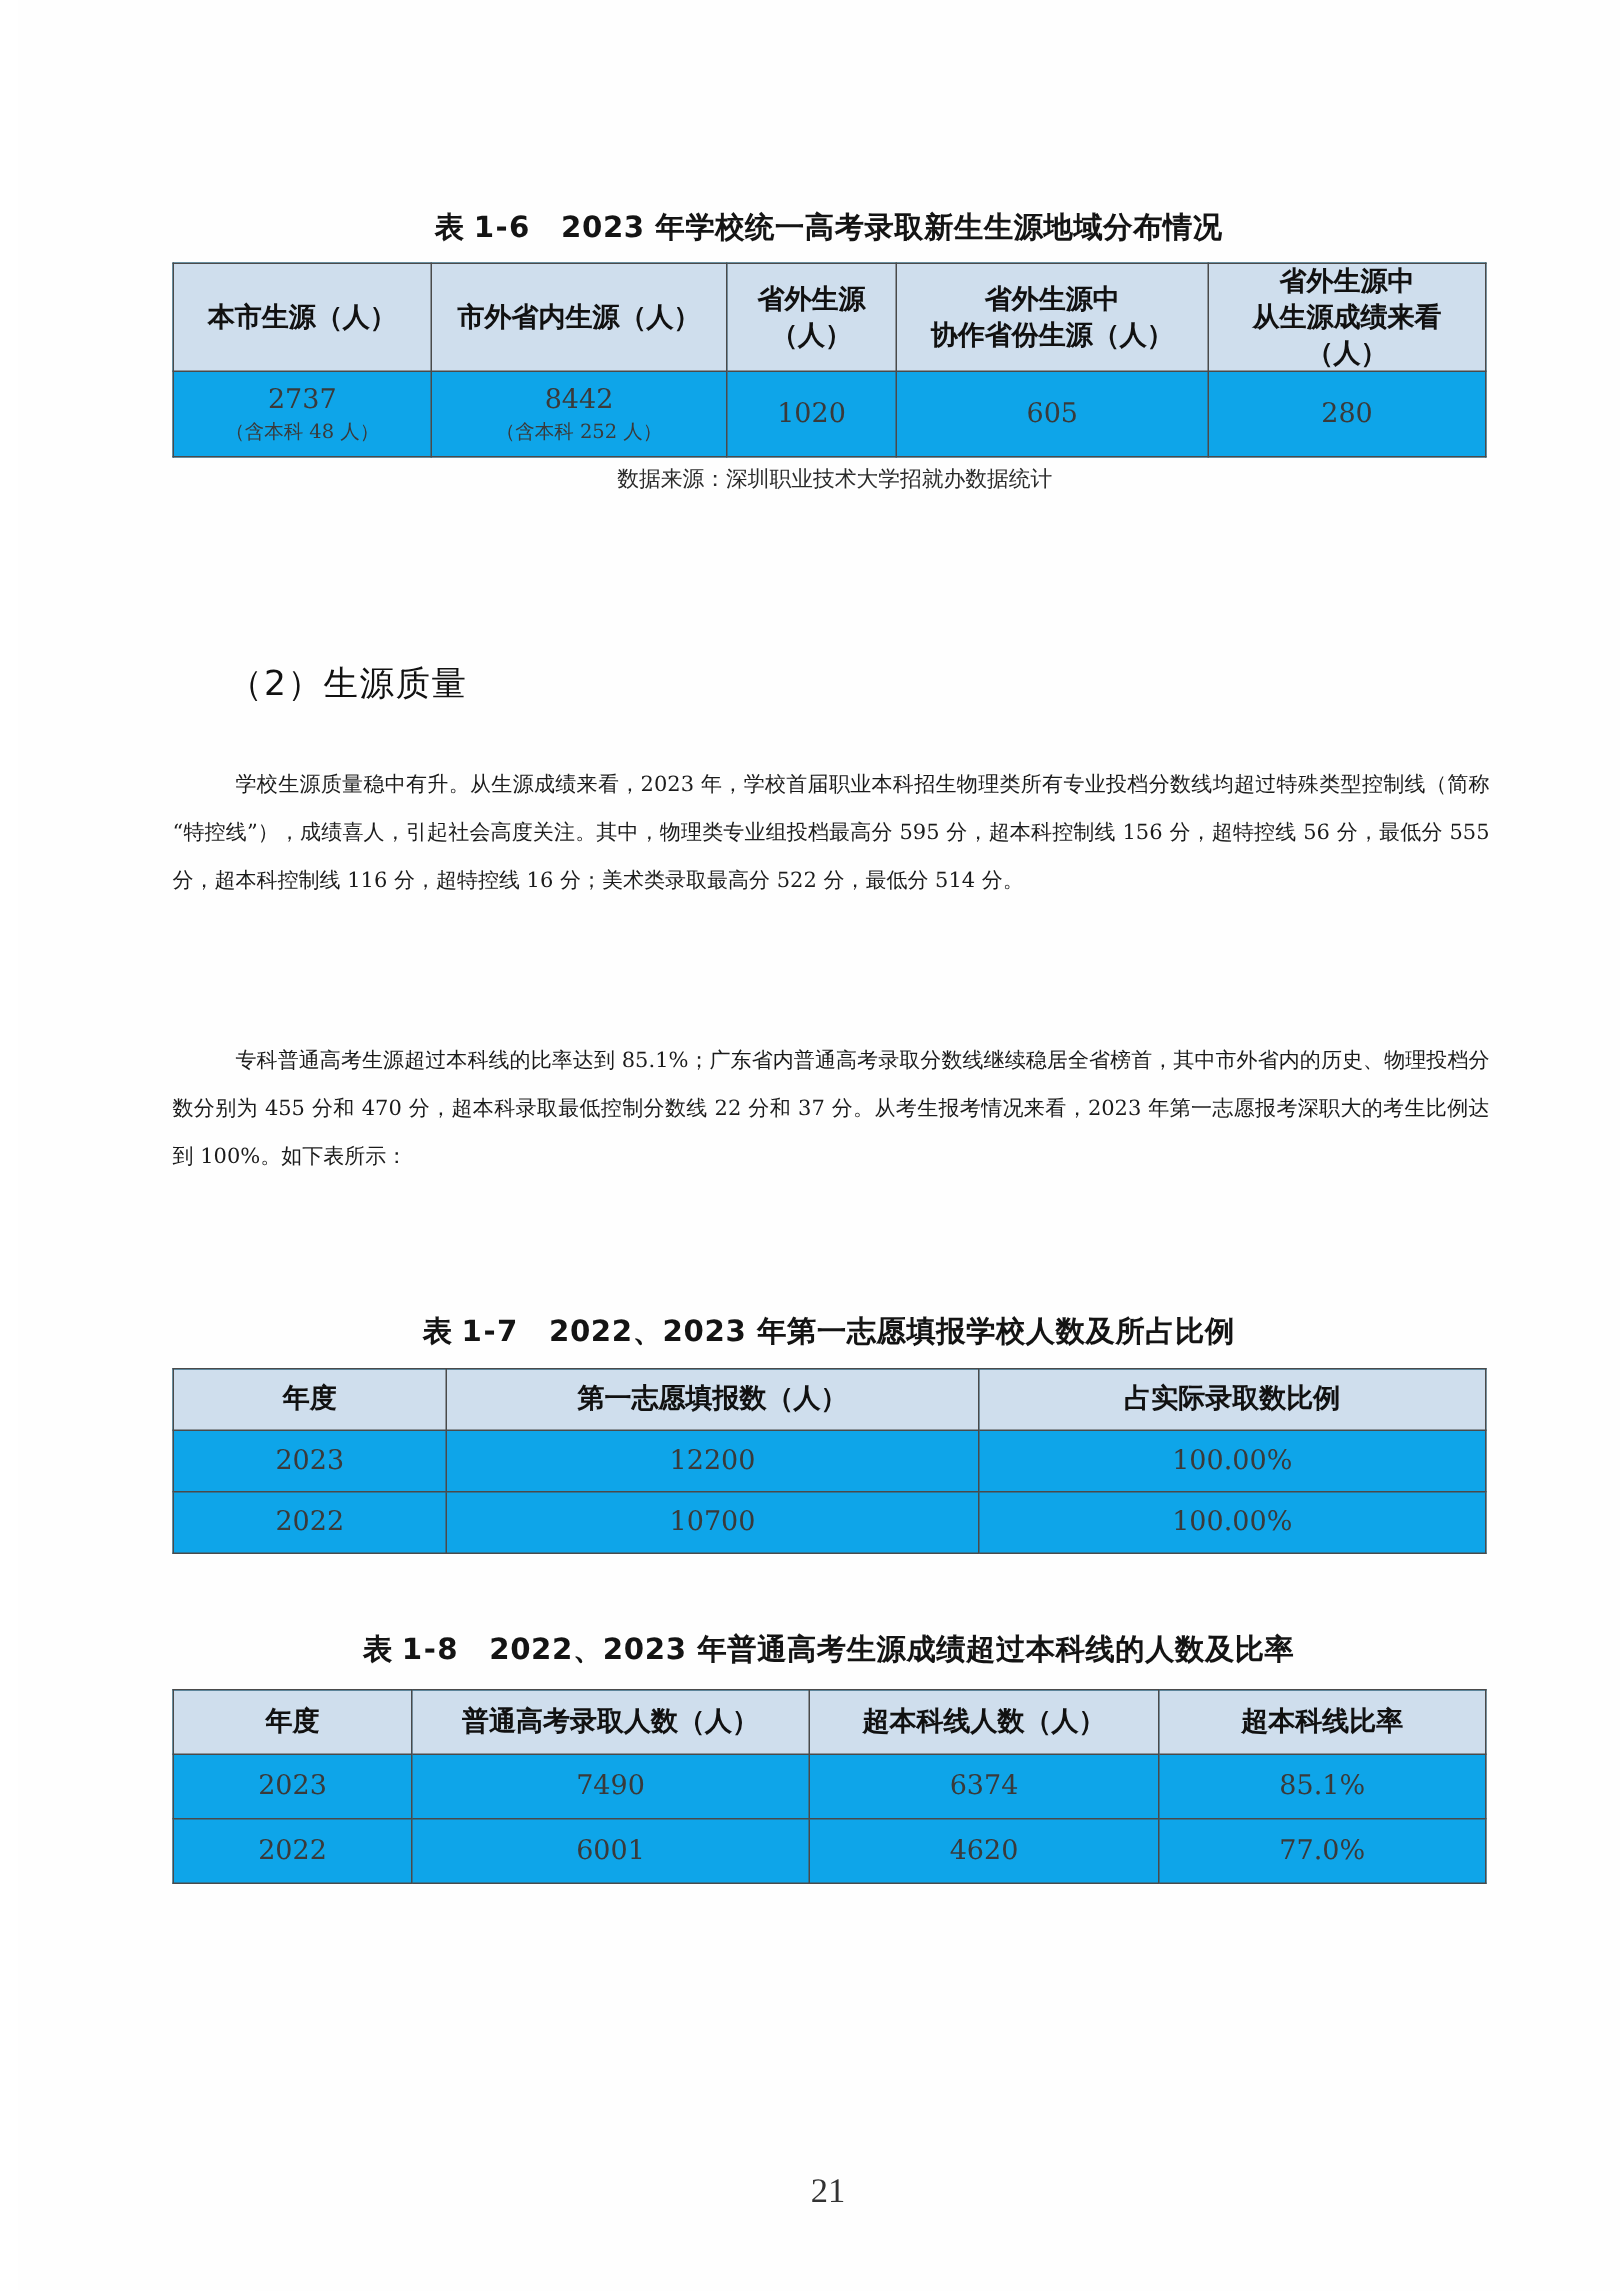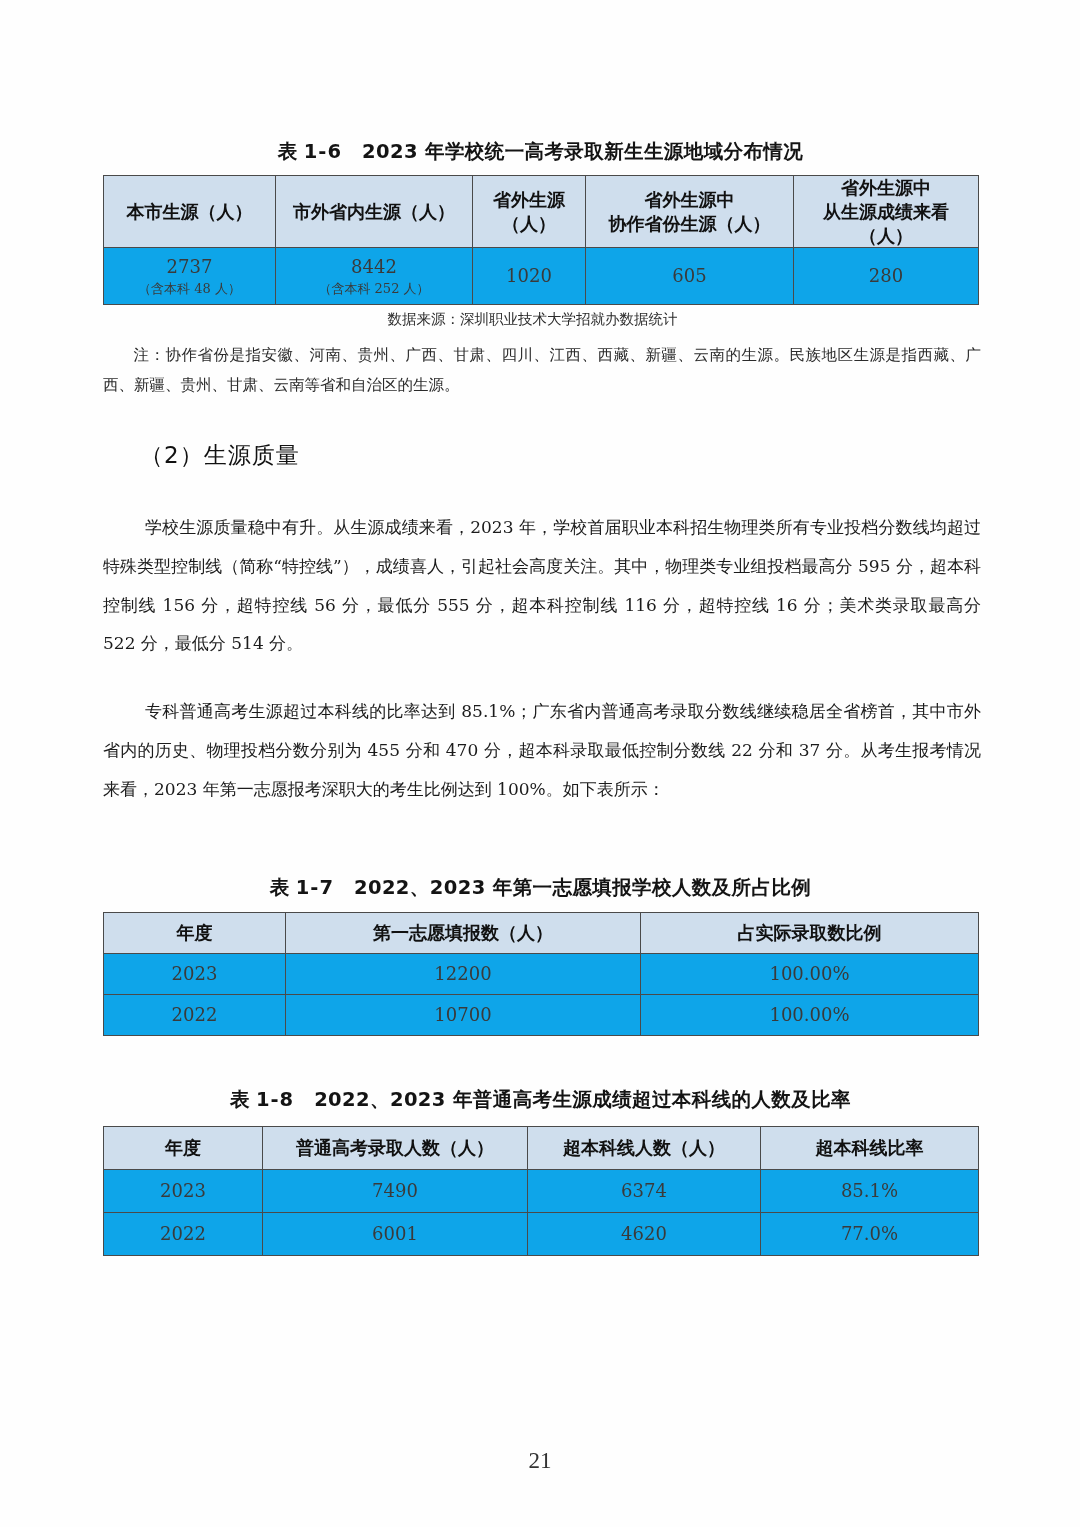--- a/index.html
+++ b/index.html
@@ -13,20 +13,21 @@
     height: 1527px;
     position: relative;
     font-family: "DejaVu Serif", "Liberation Serif", serif;
     color: #1a1a1a;
     overflow: hidden;
   }
   .page {
     position: absolute;
     inset: 0;
     background: #fefefe;
+    margin-left: 12px;
   }
 
   
   .table-caption {
     position: absolute;
     left: 103px;
     width: 875px;
     text-align: center;
     font-family: "DejaVu Sans", "Liberation Sans", sans-serif;
     font-weight: 700;
@@ -79,21 +80,21 @@
   #table-1-7 td { height: 40px; }
 
   
   #table-1-8 { left: 103px; top: 1126px; width: 875px; }
   #table-1-8 th { height: 42px; }
   #table-1-8 td { height: 42px; }
 
   
   .source-line {
     position: absolute;
-    left: 95px;
+    left: 107px;
     width: 875px;
     text-align: center;
     font-family: "DejaVu Sans", "Liberation Sans", sans-serif;
     font-size: 14.5px;
     color: #2b2b2b;
     white-space: nowrap;
   }
   .note-block {
     position: absolute;
     left: 103px;
@@ -116,21 +117,21 @@
     font-size: 23px;
     letter-spacing: 1px;
     color: #111111;
     white-space: nowrap;
   }
   .body-para {
     position: absolute;
     left: 103px;
     width: 878px;
     font-family: "DejaVu Serif", "Liberation Serif", serif;
-    font-size: 17px;
+    font-size: 14px;
     line-height: 2.28;
     color: #1b1b1b;
     text-align: justify;
     text-justify: inter-character;
     text-indent: 42px;
   }
 
   .page-number {
     position: absolute;
     left: 0;
@@ -193,23 +194,20 @@
         </td>
         <td>1020</td>
         <td>605</td>
         <td>280</td>
       </tr>
     </tbody>
   </table>
 
   <div class="source-line" style="top:310px;">数据来源：深圳职业技术大学招就办数据统计</div>
 
-  <div class="note-block" style="top:340px;">
-    <span class="note-indent"></span><span>注：协作省份是指安徽、河南、贵州、广西、甘肃、四川、江西、西藏、新疆、云南的生源。民族地区生源是指西藏、广西、新疆、贵州、甘肃、云南等省和自治区的生源。</span>
-  </div>
 
   <div class="section-heading" style="top:440px;">（2）生源质量</div>
 
   <div class="body-para" style="top:508px;">学校生源质量稳中有升。从生源成绩来看，2023 年，学校首届职业本科招生物理类所有专业投档分数线均超过特殊类型控制线（简称“特控线”），成绩喜人，引起社会高度关注。其中，物理类专业组投档最高分 595 分，超本科控制线 156 分，超特控线 56 分，最低分 555 分，超本科控制线 116 分，超特控线 16 分；美术类录取最高分 522 分，最低分 514 分。</div>
 
   <div class="body-para" style="top:692px;">专科普通高考生源超过本科线的比率达到 85.1%；广东省内普通高考录取分数线继续稳居全省榜首，其中市外省内的历史、物理投档分数分别为 455 分和 470 分，超本科录取最低控制分数线 22 分和 37 分。从考生报考情况来看，2023 年第一志愿报考深职大的考生比例达到 100%。如下表所示：</div>
 
   <div class="table-caption" style="top:874px;">
     <span>表</span><span class="cap-num">1-7</span><span class="cap-gap"></span><span>2022、2023 年第一志愿填报学校人数及所占比例</span>
   </div>

